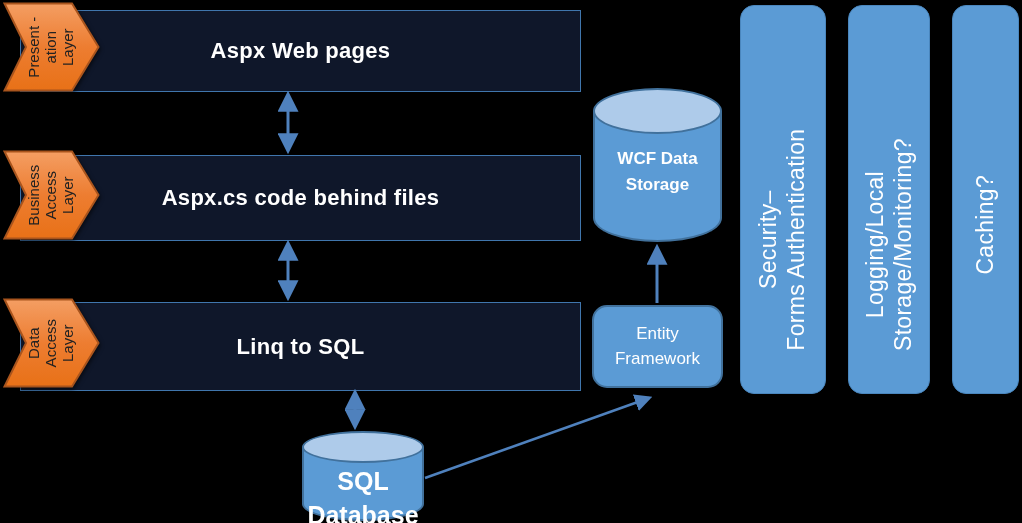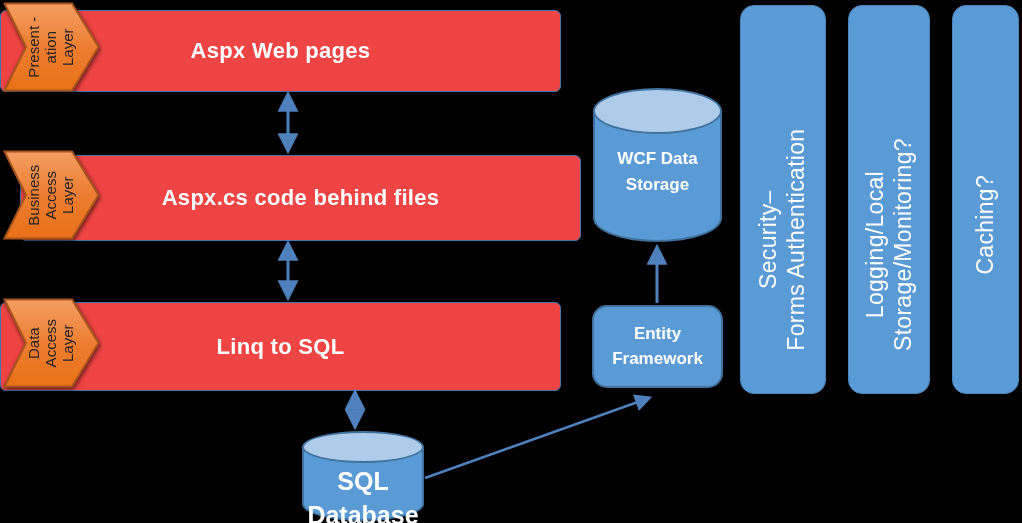--- a/index.html
+++ b/index.html
@@ -2,22 +2,22 @@
 <html><head>
 <meta charset="utf-8">
 <style>
   html,body{margin:0;padding:0;background:#000;}
   #canvas{
     position:relative;width:1022px;height:523px;background:#000;overflow:hidden;
     font-family:"Liberation Sans", sans-serif;
   }
   
   .hbar{
-    position:absolute;left:0;width:559px;background:#ef4444;
-    border:1px solid #4076ad;border-radius:6px;
+    position:absolute;left:20px;width:559px;background:#0f172a;
+    border:1px solid #4076ad;border-radius:0;
     display:flex;align-items:center;justify-content:center;
     box-shadow:0 2px 3px rgba(0,0,0,.55);
   }
   .hbar-label{color:#fff;font-size:22px;font-weight:bold;letter-spacing:.3px;}
   
   .chev{position:absolute;left:3px;width:97px;height:90px;filter:drop-shadow(1px 2px 2px rgba(0,0,0,.6));}
   .chev svg{position:absolute;inset:0;}
   .chev-text{
     position:absolute;inset:0;display:flex;align-items:center;justify-content:center;
   }
@@ -50,21 +50,21 @@
     position:absolute;left:0;right:0;z-index:3;text-align:center;
     color:#fff;font-weight:bold;
   }
   
   .roundbox{
     position:absolute;background:#5B9BD5;border:2px solid #41719C;border-radius:15px;
     display:flex;flex-direction:column;align-items:center;justify-content:center;
     box-sizing:border-box;box-shadow:0 2px 3px rgba(0,0,0,.5);
   }
   .roundbox .bl, .cyl-label .bl{display:block;}
-  .node-label{color:#fff;font-weight:bold;font-size:17px;line-height:1.45;text-align:center;}
+  .node-label{color:#fff;font-weight:normal;font-size:17px;line-height:1.45;text-align:center;}
   
   #connectors{position:absolute;inset:0;pointer-events:none;z-index:5;}
 </style>
 </head>
 <body>
 
 <div id="canvas">
 
   <div class="hbar" style="top:10px;height:80px;">
     <span class="hbar-label">Aspx Web pages</span>
@@ -82,21 +82,21 @@
     </svg>
     <div class="chev-text">
       <div class="rot">
         <span class="chev-line">Present -</span><br>
         <span class="chev-line">ation</span><br>
         <span class="chev-line">Layer</span>
       </div>
     </div>
   </div>
 
-  <div class="hbar" style="top:155px;height:84px;margin-left:20px;">
+  <div class="hbar" style="top:155px;height:84px;">
     <span class="hbar-label">Aspx.cs code behind files</span>
   </div>
   <div class="chev" style="top:150px;">
     <svg viewBox="0 0 97 90" width="97" height="90">
       <defs>
           <linearGradient id="cg2" x1="0" y1="0" x2="0" y2="1">
         <stop offset="0%" stop-color="#F49E63"></stop>
             <stop offset="50%" stop-color="#ED7D31"></stop>
             <stop offset="100%" stop-color="#E87117"></stop>
       </linearGradient>

